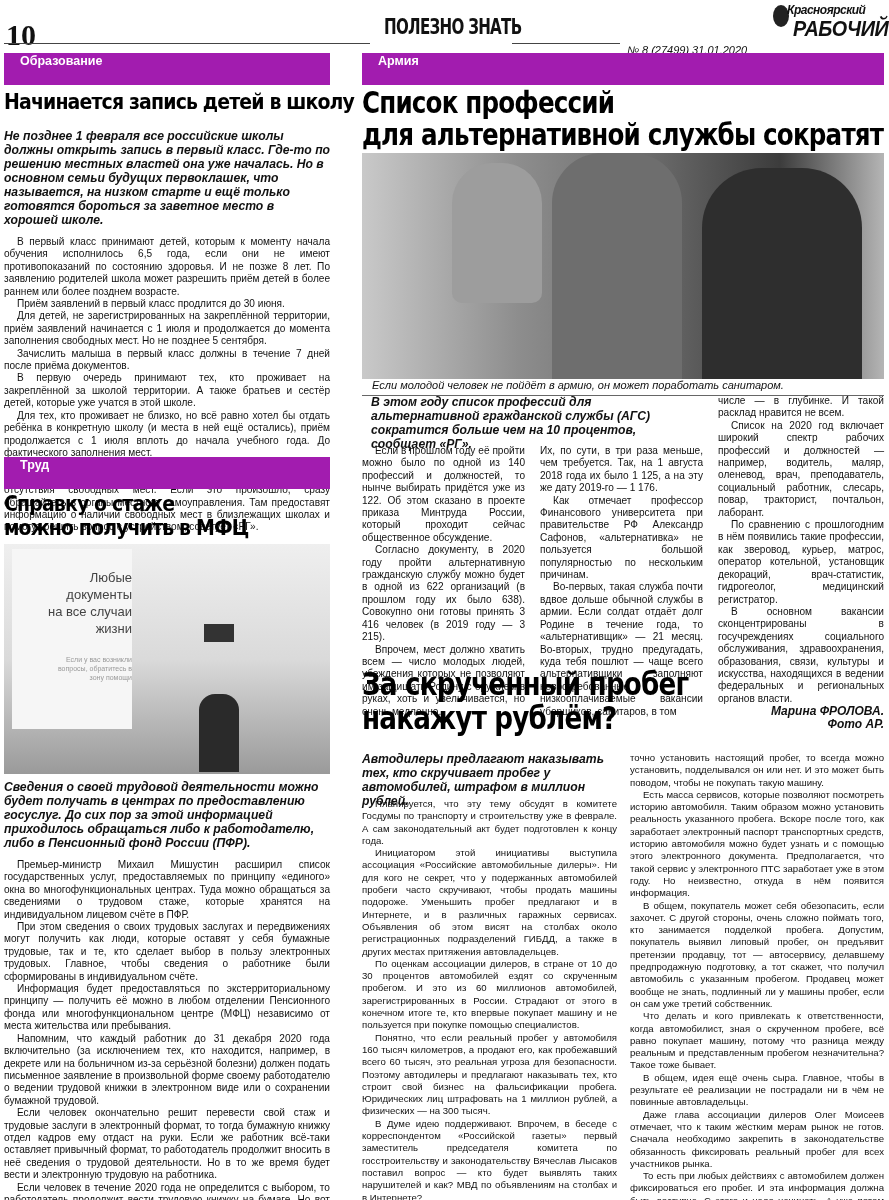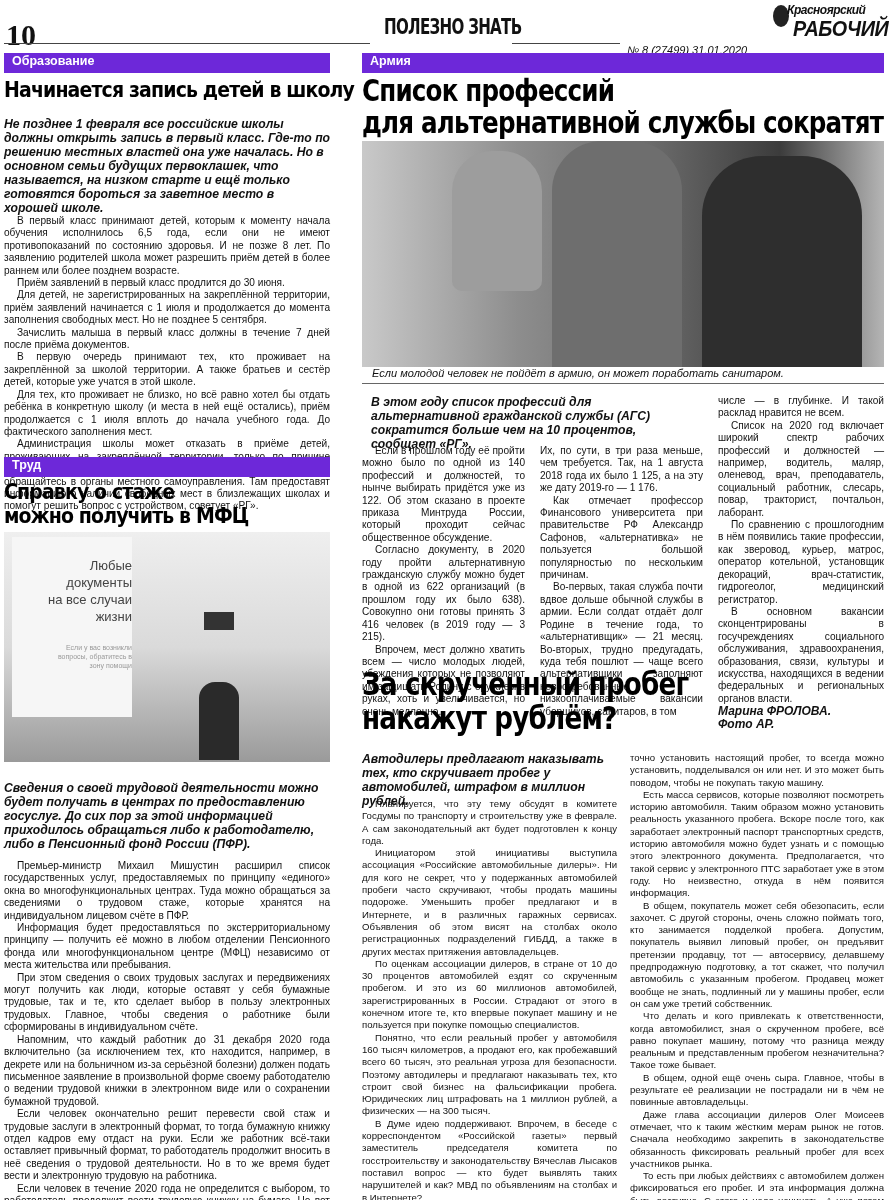--- a/index.html
+++ b/index.html
@@ -9,26 +9,26 @@
   
   .page-num { left: 6px; top: 20px; font-family: "Liberation Serif", serif; font-weight: bold; font-size: 30px; line-height: 30px; }
   .section-title { left: 384px; top: 14px; font-family: "DejaVu Sans", sans-serif; font-weight: bold; font-size: 21px; letter-spacing: -1px; transform: scaleX(0.72); transform-origin: left; line-height: 26px; }
   .issue { left: 627px; top: 24px; font-size: 11px; font-style: italic; margin-top: 20px; }
   .logo { left: 773px; top: 3px; width: 112px; height: 40px; }
   .logo .top { position:absolute; left: 14px; top: 0; font-style: italic; font-weight: bold; font-size: 12px; letter-spacing: -0.5px; }
   .logo .bot { position:absolute; left: 20px; top: 13px; font-style: italic; font-weight: 900; font-size: 22px; letter-spacing: -0.5px; transform: scaleX(0.9); transform-origin: left;}
   .logo .emblem { position:absolute; left:0; top:2px; width: 16px; height: 22px; border-radius: 50%; background: #222; }
   .rule-top { top: 43px; height: 1px; background: #444; }
   
-  .rubric { height: 20px; background: #6d28d9; color: #fff; font-weight: bold; font-size: 12.5px; line-height: 16px; padding-left: 8px; box-sizing: border-box; }
+  .rubric { height: 32px; background: #a21caf; color: #fff; font-weight: bold; font-size: 12.5px; line-height: 16px; padding-left: 16px; box-sizing: border-box; }
   .headline { font-family: "DejaVu Sans", sans-serif; font-weight: bold; color: #000; letter-spacing: -1px; transform-origin: left top; white-space: nowrap; }
   .lead { font-weight: bold; font-style: italic; font-size: 12.2px; line-height: 14px; }
   .body-text { font-size: 10.1px; line-height: 12.4px; text-align: justify; }
   .body-text p { margin: 0; text-indent: 13px; }
-  .sign { font-weight: bold; font-style: italic; font-size: 12px; text-align: left; }
+  .sign { font-weight: bold; font-style: italic; font-size: 12px; text-align: right; }
   .photo { background: linear-gradient(135deg, #d7d7d7 0%, #9a9a9a 40%, #5e5e5e 70%, #bdbdbd 100%); overflow: hidden; }
   .caption { font-style: italic; font-size: 11px; }
   .hr { height: 1px; background: #666; }
 </style>
 </head>
 <body>
 
 <div class="abs page-num">10</div>
 <div class="abs section-title">ПОЛЕЗНО ЗНАТЬ</div>
 <div class="abs issue">№ 8 (27499) 31.01.2020</div>
@@ -37,21 +37,21 @@
   <div class="top">Красноярский</div>
   <div class="bot">РАБОЧИЙ</div>
 </div>
 <div class="abs rule-top" style="left:4px; width:366px;"></div>
 <div class="abs rule-top" style="left:512px; width:108px;"></div>
 
 <div class="abs" style="left:4px; top:53px; width:326px;">
   <div class="rubric">Образование</div>
   <div class="headline" style="font-size:22px; line-height:28px; margin-top:3px; transform:scaleX(0.86);">Начинается запись детей в школу</div>
   <div class="lead" style="margin-top:13px;">Не позднее 1 февраля все российские школы должны открыть запись в первый класс. Где-то по решению местных властей она уже началась. Но в основном семьи будущих первоклашек, что называется, на низком старте и ещё только готовятся бороться за заветное место в хорошей школе.</div>
-  <div class="body-text" style="">
+  <div class="body-text" style="margin-top:9px;">
     <p>В первый класс принимают детей, которым к моменту начала обучения исполнилось 6,5 года, если они не имеют противопоказаний по состоянию здоровья. И не позже 8 лет. По заявлению родителей школа может разрешить приём детей в более раннем или более позднем возрасте.</p>
     <p>Приём заявлений в первый класс продлится до 30 июня.</p>
     <p>Для детей, не зарегистрированных на закреплённой территории, приём заявлений начинается с 1 июля и продолжается до момента заполнения свободных мест. Но не позднее 5 сентября.</p>
     <p>Зачислить малыша в первый класс должны в течение 7 дней после приёма документов.</p>
     <p>В первую очередь принимают тех, кто проживает на закреплённой за школой территории. А также братьев и сестёр детей, которые уже учатся в этой школе.</p>
     <p>Для тех, кто проживает не близко, но всё равно хотел бы отдать ребёнка в конкретную школу (и места в ней ещё остались), приём продолжается с 1 июля вплоть до начала учебного года. До фактического заполнения мест.</p>
     <p>Администрация школы может отказать в приёме детей, проживающих на закреплённой территории, только по причине отсутствия свободных мест. Если это произошло, сразу обращайтесь в органы местного самоуправления. Там предоставят информацию о наличии свободных мест в близлежащих школах и помогут решить вопрос с устройством, советует «РГ».</p>
   </div>
 </div>
 
@@ -65,25 +65,25 @@
     <div style="position:absolute; left:8px; top:5px; width:120px; height:180px; background:#f6f6f6; text-align:right; padding-right:0; box-sizing:border-box; color:#444; font-size:13px; line-height:17px; padding-top:20px;">
       <div>Любые</div>
       <div>документы</div>
       <div>на все случаи</div>
       <div>жизни</div>
       <div style="font-size:7px; line-height:9px; color:#999; margin-top:18px; padding-left:30px;">Если у вас возникли вопросы, обратитесь в зону помощи</div>
     </div>
     <div style="position:absolute; left:200px; top:80px; width:30px; height:18px; background:#333;"></div>
     <div style="position:absolute; left:195px; top:150px; width:40px; height:78px; background:#2a2a2a; border-radius:16px 16px 0 0;"></div>
   </div>
-  <div class="lead" style="margin-top:19px;">Сведения о своей трудовой деятельности можно будет получать в центрах по предоставлению госуслуг. До сих пор за этой информацией приходилось обращаться либо к работодателю, либо в Пенсионный фонд России (ПФР).</div>
+  <div class="lead" style="margin-top:6px;">Сведения о своей трудовой деятельности можно будет получать в центрах по предоставлению госуслуг. До сих пор за этой информацией приходилось обращаться либо к работодателю, либо в Пенсионный фонд России (ПФР).</div>
   <div class="body-text" style="margin-top:9px;">
     <p>Премьер-министр Михаил Мишустин расширил список государственных услуг, предоставляемых по принципу «единого» окна во многофункциональных центрах. Туда можно обращаться за сведениями о трудовом стаже, которые хранятся на индивидуальном лицевом счёте в ПФР.</p>
+    <p>При этом сведения о своих трудовых заслугах и передвижениях могут получить как люди, которые оставят у себя бумажные трудовые, так и те, кто сделает выбор в пользу электронных трудовых. Главное, чтобы сведения о работнике были сформированы в индивидуальном счёте.</p>
     <p>Информация будет предоставляться по экстерриториальному принципу — получить её можно в любом отделении Пенсионного фонда или многофункциональном центре (МФЦ) независимо от места жительства или пребывания.</p>
-    <p>При этом сведения о своих трудовых заслугах и передвижениях могут получить как люди, которые оставят у себя бумажные трудовые, так и те, кто сделает выбор в пользу электронных трудовых. Главное, чтобы сведения о работнике были сформированы в индивидуальном счёте.</p>
     <p>Напомним, что каждый работник до 31 декабря 2020 года включительно (за исключением тех, кто находится, например, в декрете или на больничном из-за серьёзной болезни) должен подать письменное заявление в произвольной форме своему работодателю о ведении трудовой книжки в электронном виде или о сохранении бумажной трудовой.</p>
     <p>Если человек окончательно решит перевести свой стаж и трудовые заслуги в электронный формат, то тогда бумажную книжку отдел кадров ему отдаст на руки. Если же работник всё-таки оставляет привычный формат, то работодатель продолжит вносить в неё сведения о трудовой деятельности. Но в то же время будет вести и электронную трудовую на работника.</p>
     <p>Если человек в течение 2020 года не определится с выбором, то работодатель продолжит вести трудовую книжку на бумаге. Но вот те люди, которые впервые будут устраиваться на работу в 2021 году, уже не смогут оформить бумажную книжку. Для них предусмотрен только вариант с электронной трудовой.</p>
 
   </div>
 
 </div>
 
 <div class="abs" style="left:362px; top:53px; width:522px;">
   <div class="rubric">Армия</div>
@@ -132,17 +132,17 @@
   <p>По оценкам ассоциации дилеров, в стране от 10 до 30 процентов автомобилей ездят со скрученным пробегом. И это из 60 миллионов автомобилей, зарегистрированных в России. Страдают от этого в конечном итоге те, кто впервые покупает машину и не пользуется при покупке помощью специалистов.</p>
   <p>Понятно, что если реальный пробег у автомобиля 160 тысяч километров, а продают его, как пробежавший всего 60 тысяч, это реальная угроза для безопасности. Поэтому автодилеры и предлагают наказывать тех, кто строит свой бизнес на фальсификации пробега. Юридических лиц штрафовать на 1 миллион рублей, а физических — на 300 тысяч.</p>
   <p>В Думе идею поддерживают. Впрочем, в беседе с корреспондентом «Российской газеты» первый заместитель председателя комитета по госстроительству и законодательству Вячеслав Лысаков поставил вопрос — кто будет выявлять таких нарушителей и как? МВД по объявлениям на столбах и в Интернете?</p>
 
 </div>
 <div class="abs body-text" style="left:630px; top:752px; width:254px; font-size:9.6px; line-height:12.3px;">
   <p style="text-indent:0">точно установить настоящий пробег, то всегда можно установить, подделывался он или нет. И это может быть поводом, чтобы не покупать такую машину.</p>
   <p>Есть масса сервисов, которые позволяют посмотреть историю автомобиля. Таким образом можно установить реальность указанного пробега. Вскоре после того, как заработает электронный паспорт транспортных средств, историю автомобиля можно будет узнать и с помощью этого электронного документа. Предполагается, что такой сервис у электронного ПТС заработает уже в этом году. Но неизвестно, откуда в нём появится информация.</p>
   <p>В общем, покупатель может себя обезопасить, если захочет. С другой стороны, очень сложно поймать того, кто занимается подделкой пробега. Допустим, покупатель выявил липовый пробег, он предъявит претензии продавцу, тот — автосервису, делавшему предпродажную подготовку, а тот скажет, что получил автомобиль с указанным пробегом. Продавец может вообще не знать, подлинный ли у машины пробег, если он сам уже третий собственник.</p>
   <p>Что делать и кого привлекать к ответственности, когда автомобилист, зная о скрученном пробеге, всё равно покупает машину, потому что разница между реальным и представленным пробегом незначительна? Такое тоже бывает.</p>
-  <p>В общем, одной ещё очень сыра. Главное, чтобы в результате её реализации не пострадали ни в чём не повинные автовладельцы.</p>
+  <p>В общем, идея ещё очень сыра. Главное, чтобы в результате её реализации не пострадали ни в чём не повинные автовладельцы.</p>
   <p>Даже глава ассоциации дилеров Олег Моисеев отмечает, что к таким жёстким мерам рынок не готов. Сначала необходимо закрепить в законодательстве обязанность фиксировать реальный пробег для всех участников рынка.</p>
   <p>То есть при любых действиях с автомобилем должен фиксироваться его пробег. И эта информация должна быть доступна. С этого и надо начинать. А уже потом думать о том, как наказывать нарушителей.</p>
 
 </div>
 
 </body></html>

